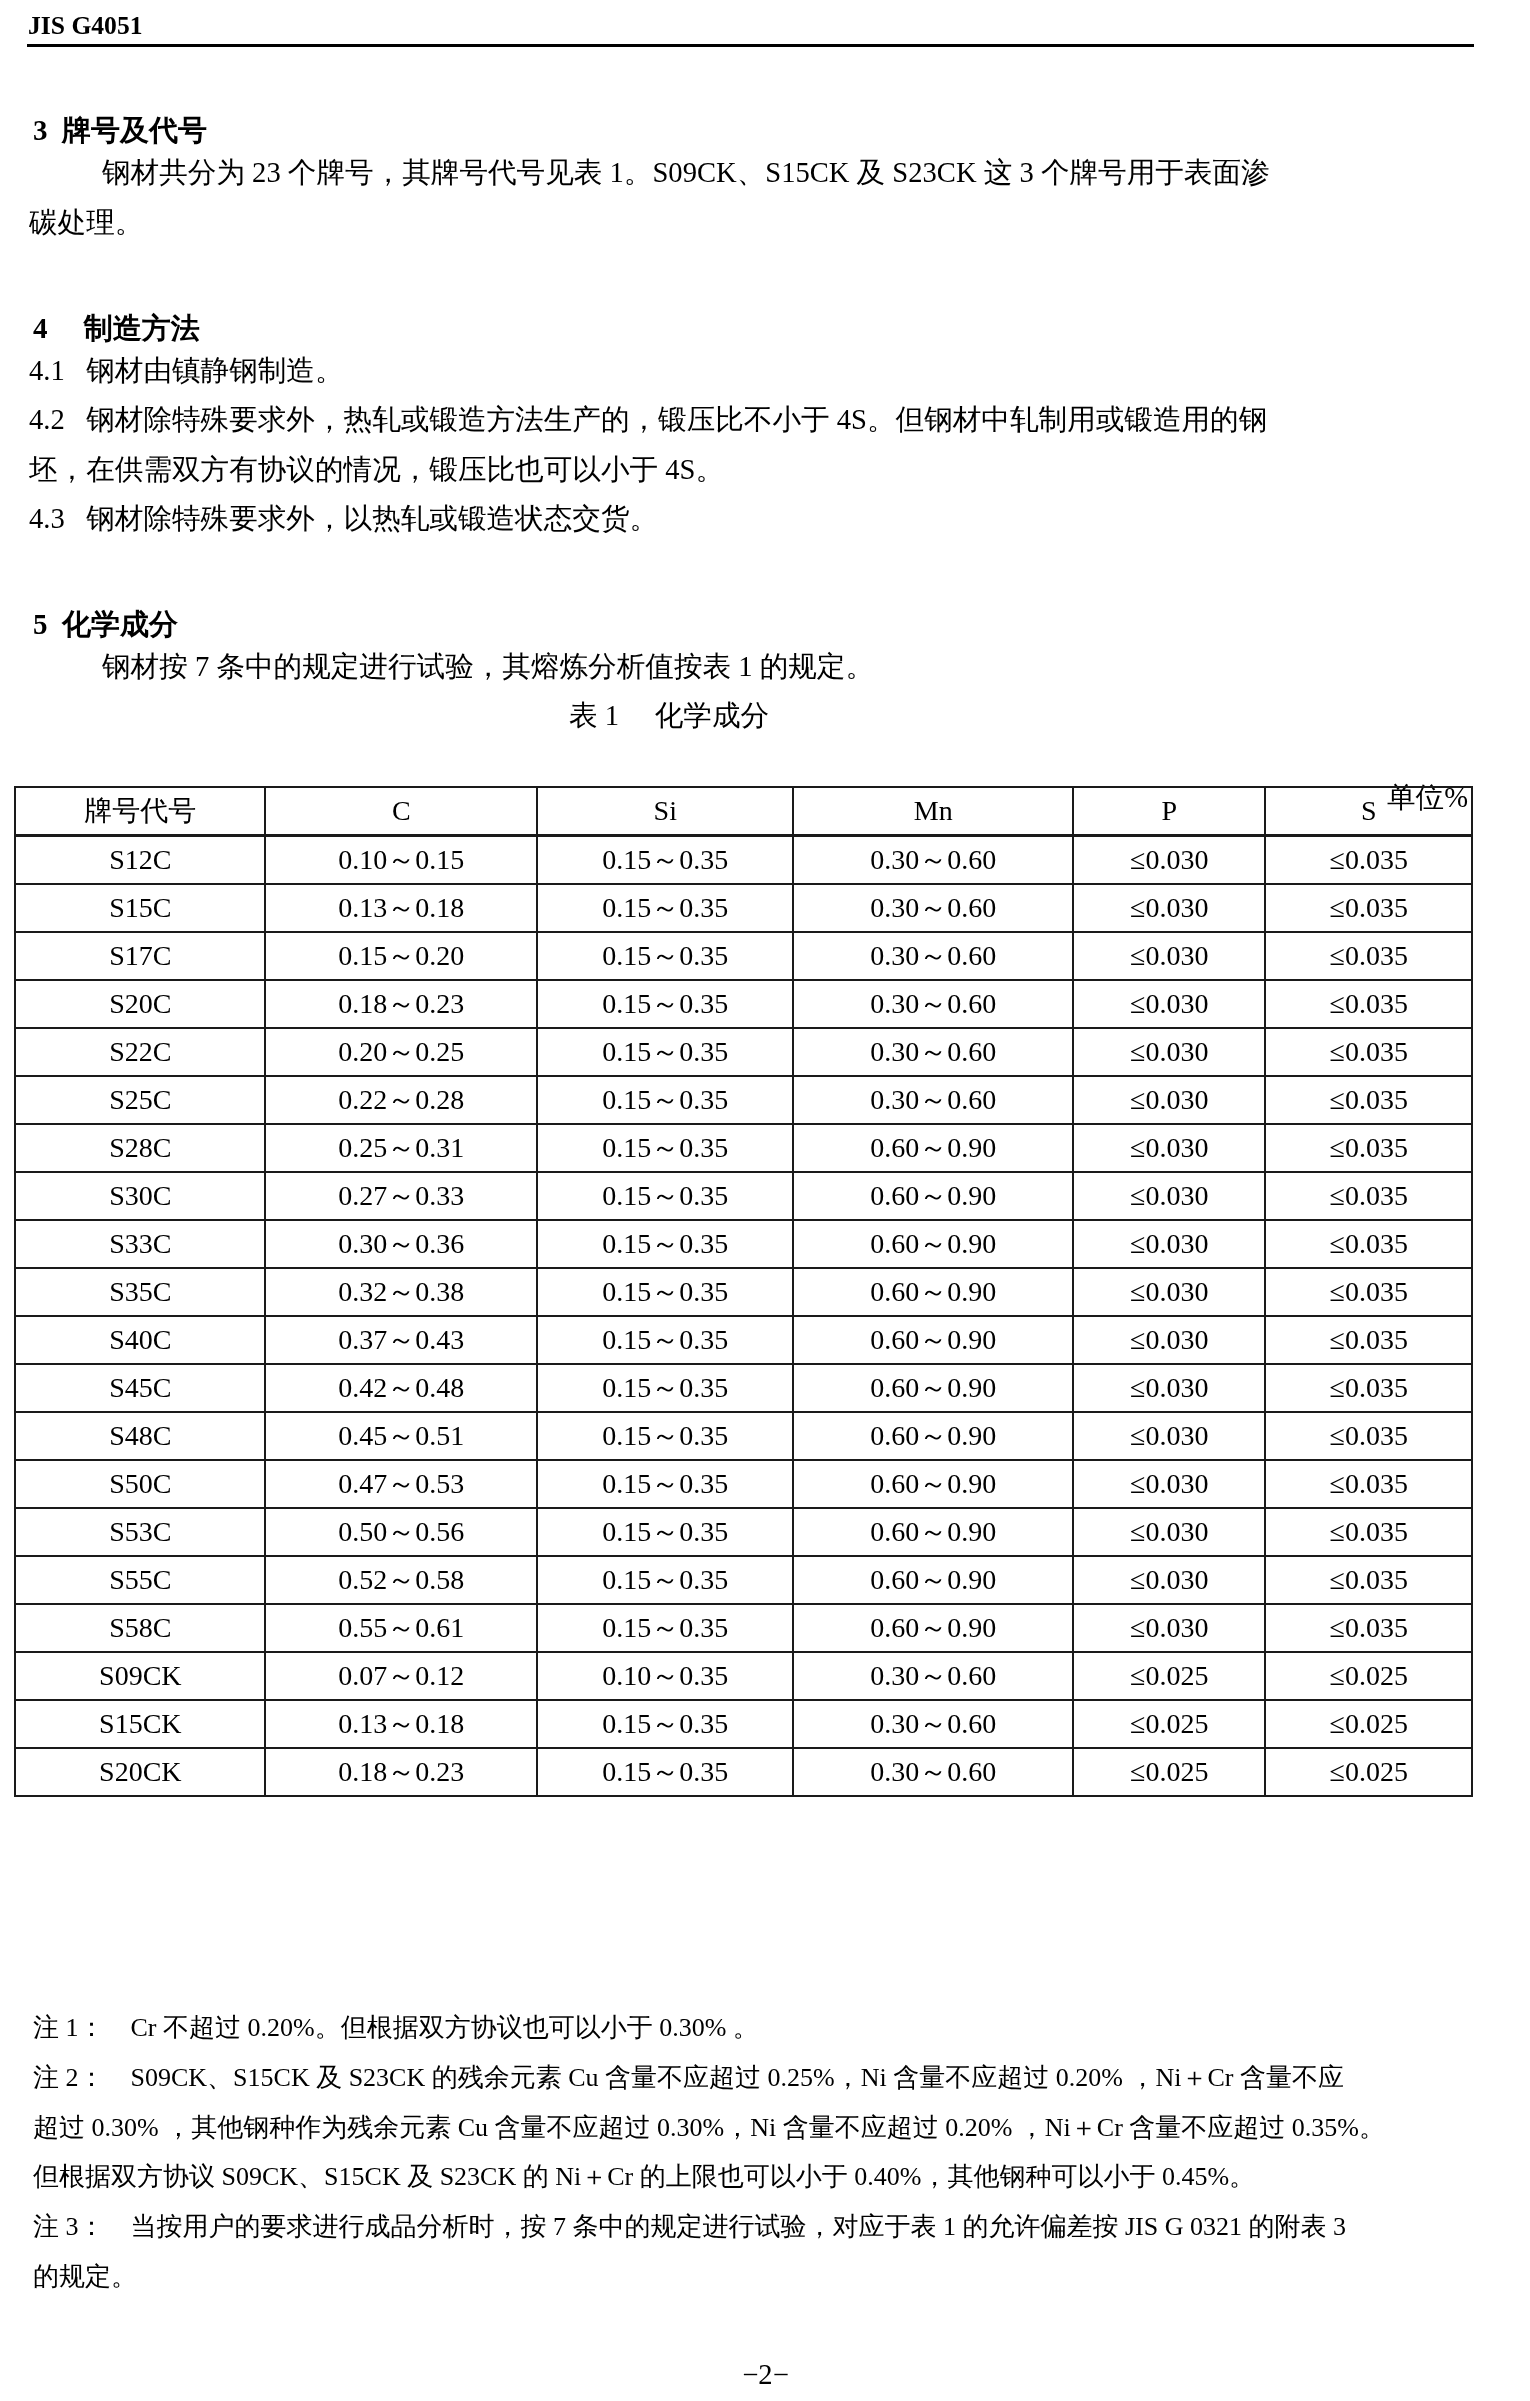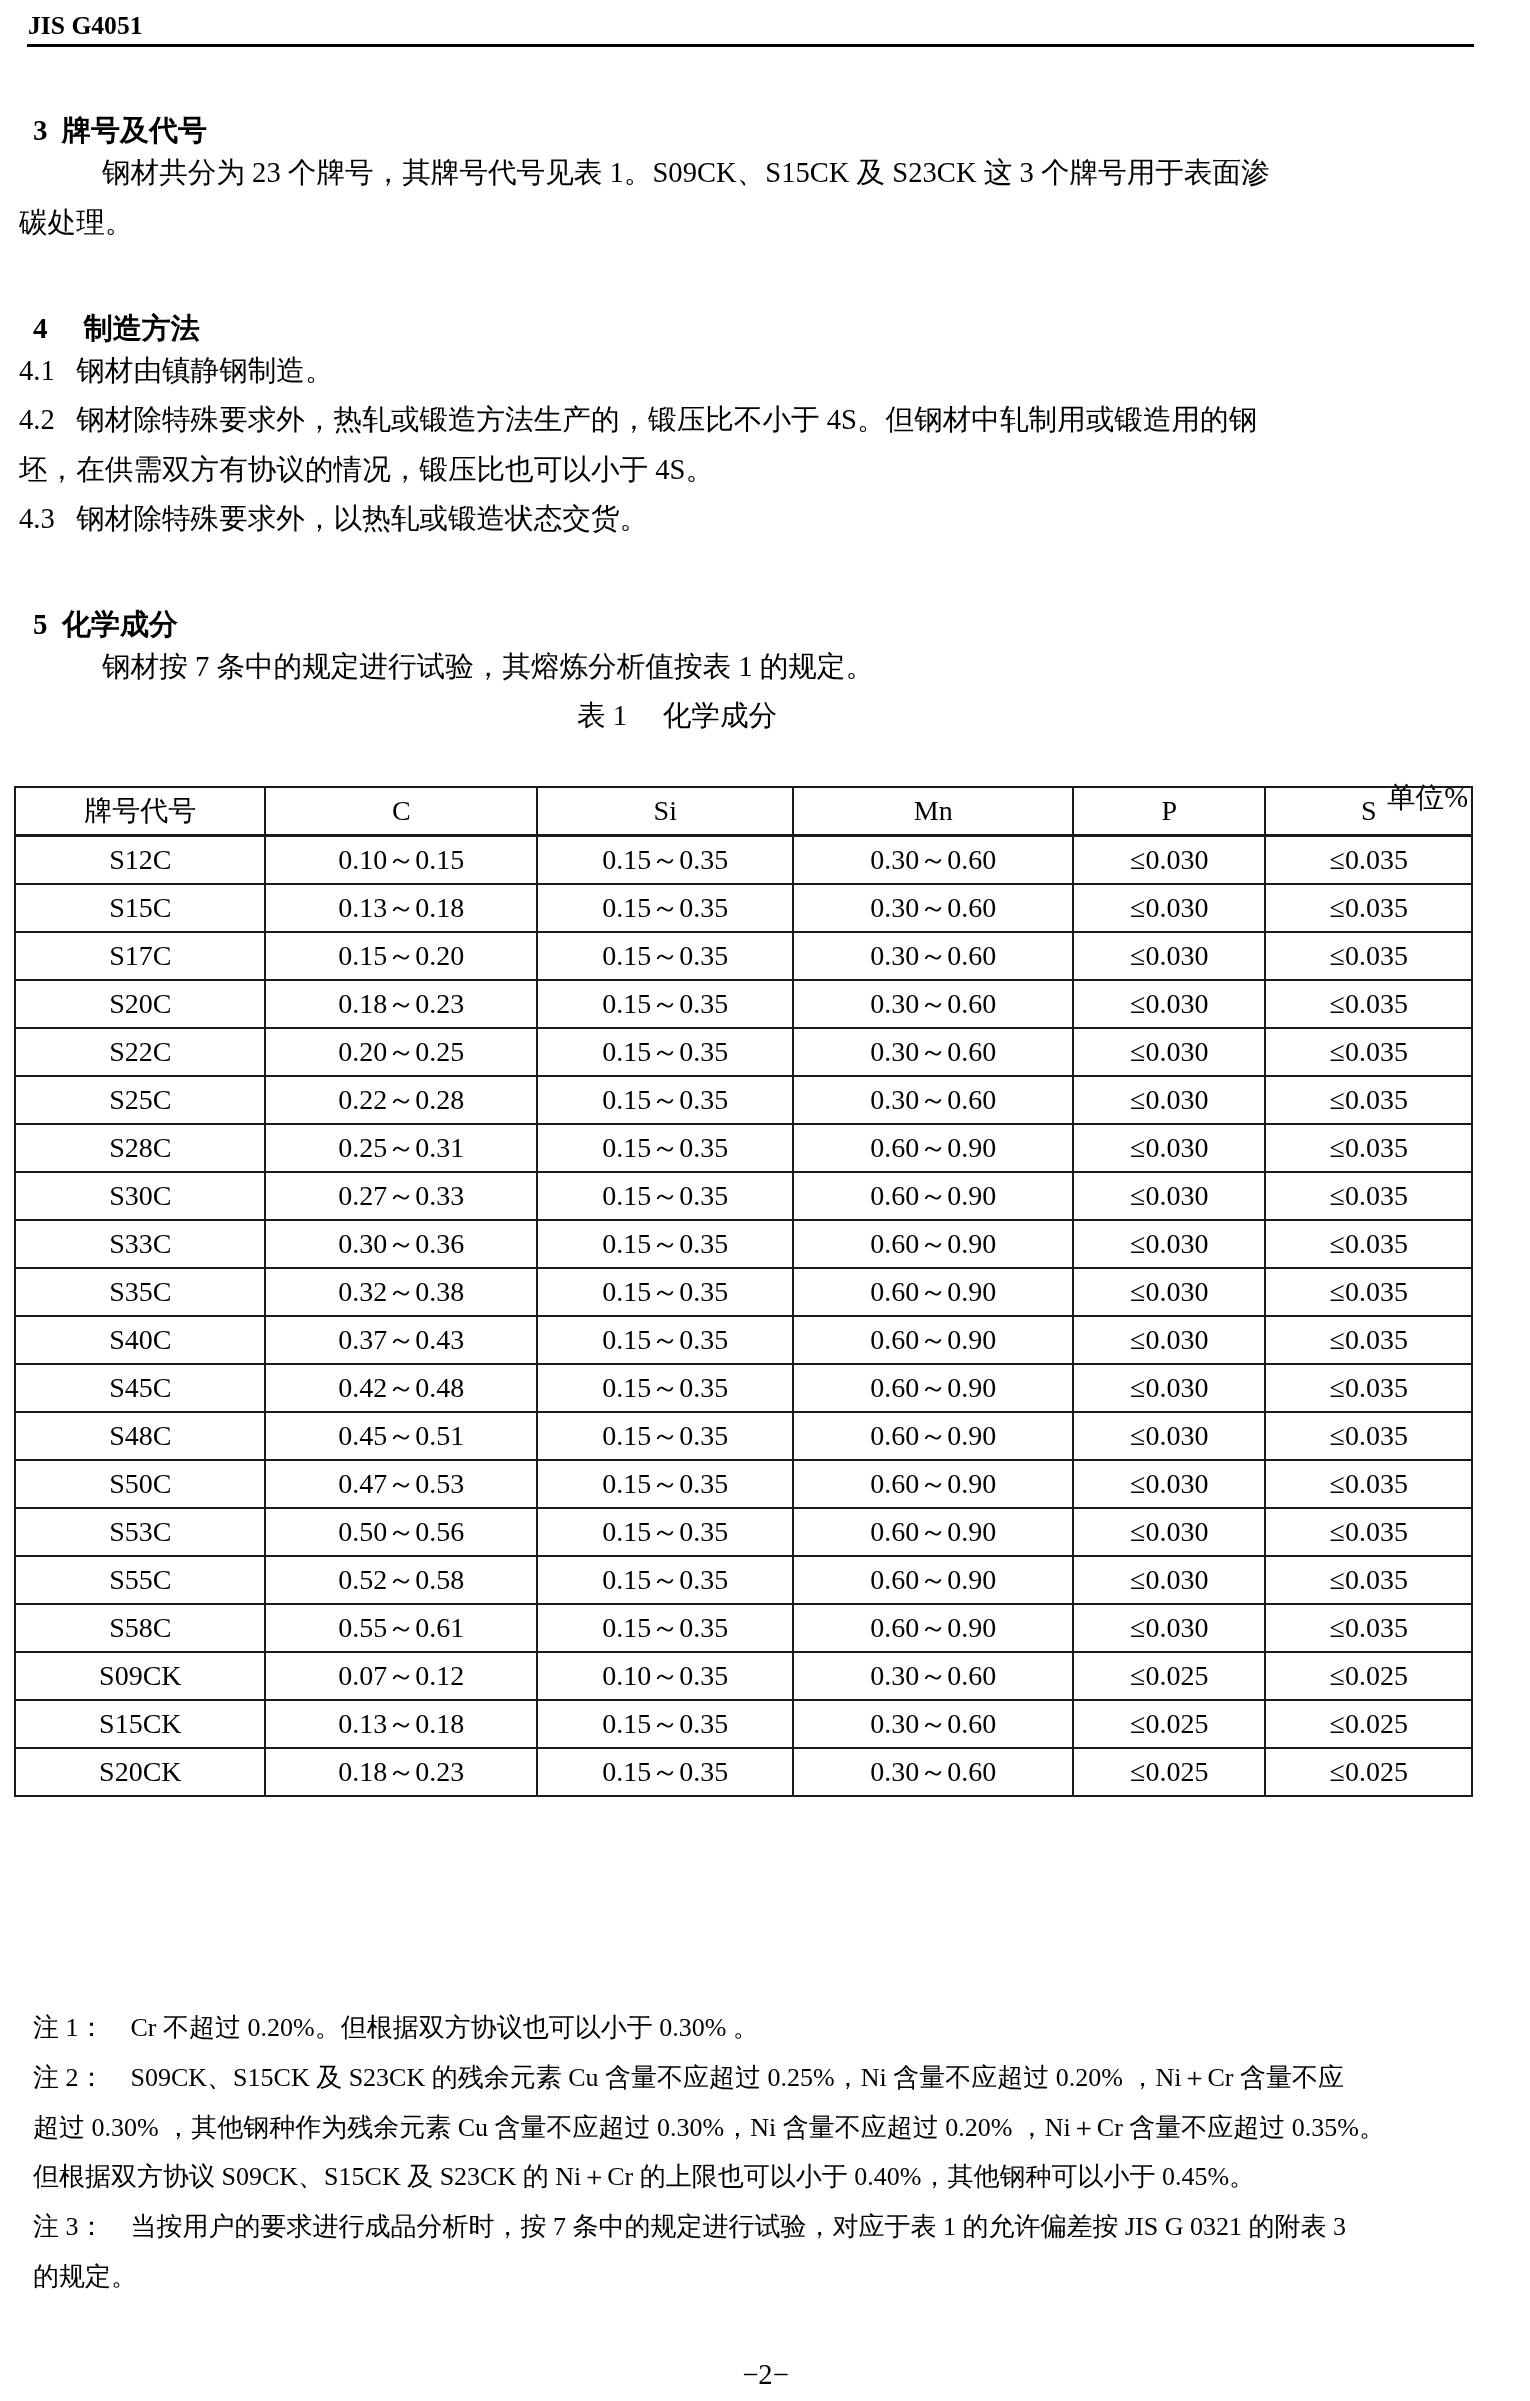--- a/index.html
+++ b/index.html
@@ -10,22 +10,22 @@
   }
   .abs { position: absolute; white-space: nowrap; }
   .running-head {
     left: 0; width: 1531px; top: 10.5px; 
     font-size: 25.6px; font-weight: bold; line-height: 30px; padding-left: 28px;
   }
   .head-rule { left: 27px; width: 1447px; top: 44px; height: 3px; background: #000; }
   .h { font-size: 29px; font-weight: bold; line-height: 36px; left: 33px; margin-top: 7px; }
   .p { font-size: 28.6px; line-height: 36px; }
   .indent { left: 102px; }
-  .flush { left: 19px; }
-  .caption { font-size: 28.6px; line-height: 36px; left: 10px; width: 1334px; text-align: center; }
+  .flush { left: 29px; }
+  .caption { font-size: 28.6px; line-height: 36px; left: 2px; width: 1334px; text-align: center; }
   .unit { font-size: 28.6px; line-height: 36px; right: 63px; }
 
   table.chem {
     position: absolute; left: 14.3px; top: 786px;
     width: 1457px; border-collapse: collapse; table-layout: fixed;
   }
   table.chem th, table.chem td {
     border: 2.3px solid #1a1a1a; height: 46px; padding: 0;
     text-align: center; vertical-align: middle;
     font-size: 28px; font-weight: normal; line-height: 30px;

